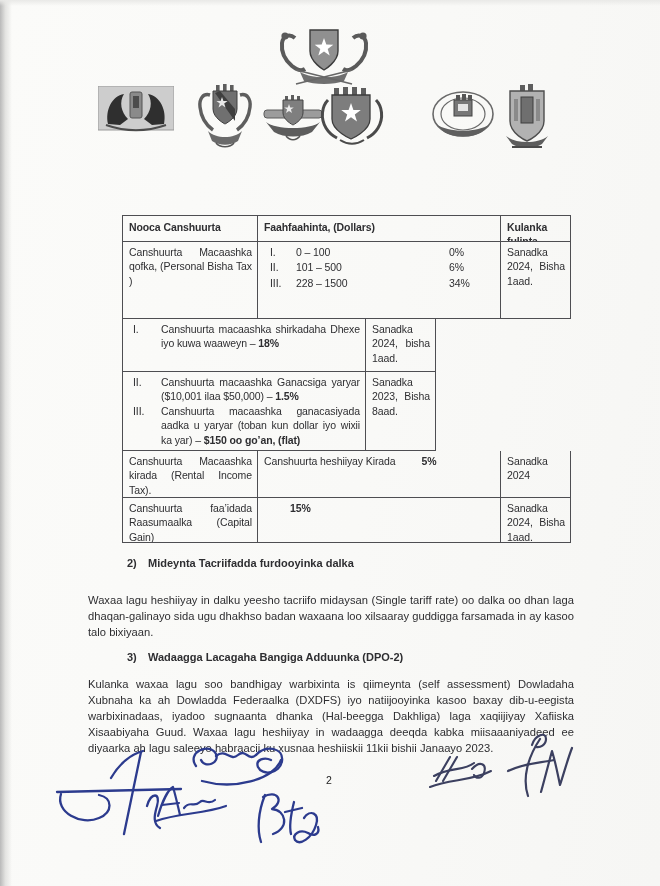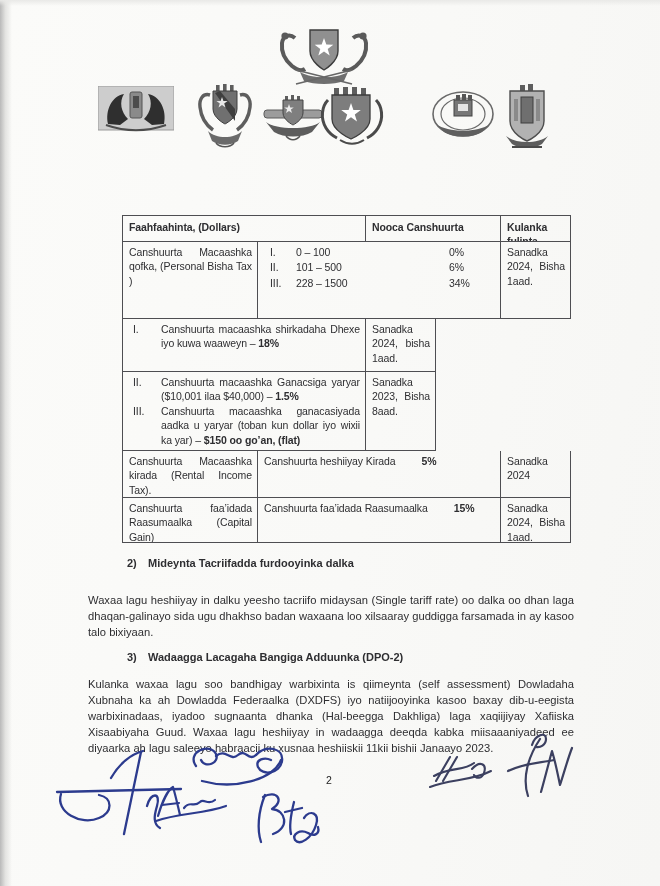--- a/index.html
+++ b/index.html
@@ -157,22 +157,22 @@
       <rect x="18" y="15" width="4" height="22" fill="#8a8a8a"></rect>
       <rect x="40" y="15" width="4" height="22" fill="#8a8a8a"></rect>
       <path d="M10,52 C20,60 42,60 52,52 L46,60 C38,65 24,65 16,60 Z" fill="#5d5d5d"></path>
       <path d="M16,63 h30" stroke="#4a4a4a" stroke-width="2"></path>
     </svg>
   </div>
 
   <div class="tbl">
 
     <div class="tr head" style="height:26px">
+      <div class="c c1">Nooca Canshuurta</div>
       <div class="c c2">Faahfaahinta, (Dollars)</div>
-      <div class="c c1">Nooca Canshuurta</div>
       <div class="c c3">Kulanka fulinta</div>
     </div>
 
     <div class="tr" style="height:77px">
       <div class="c c1">Canshuurta Macaashka qofka, (Personal Bisha Tax )</div>
       <div class="c c2">
         <div class="itemrow">
           <span class="num">I.</span>
           <span class="txt">0 – 100</span>
           <span class="rate">0%</span>
@@ -199,21 +199,21 @@
               <span class="num">I.</span>
               <span class="txt"><span>Canshuurta macaashka shirkadaha Dhexe iyo kuwa waaweyn – </span><span class="b">18%</span></span>
             </div>
           </div>
           <div class="c c3" style="height:53px">Sanadka 2024, bisha 1aad.</div>
         </div>
         <div class="subrow" style="height:79px">
           <div class="c c2" style="height:79px">
             <div class="para-item">
               <span class="num">II.</span>
-              <span class="txt"><span>Canshuurta macaashka Ganacsiga yaryar ($10,001 ilaa $40,000) – </span><span class="b">1.5%</span></span>
+              <span class="txt"><span>Canshuurta macaashka Ganacsiga yaryar ($10,001 ilaa $50,000) – </span><span class="b">1.5%</span></span>
             </div>
             <div class="para-item">
               <span class="num">III.</span>
               <span class="txt"><span>Canshuurta macaashka ganacasiyada aadka u yaryar (toban kun dollar iyo wixii ka yar) – </span><span class="b">$150 oo go’an, (flat)</span></span>
             </div>
           </div>
           <div class="c c3" style="height:79px">Sanadka 2023, Bisha 8aad.</div>
         </div>
       </div>
     </div>
@@ -226,21 +226,20 @@
           <span class="rate">5%</span>
         </div>
       </div>
       <div class="c c3">Sanadka 2024</div>
     </div>
 
     <div class="tr" style="height:45px">
       <div class="c c1">Canshuurta faa’idada Raasumaalka (Capital Gain)</div>
       <div class="c c2">
         <div class="inline-rate">
-          <span class="txt">Canshuurta faa’idada Raasumaalka</span>
           <span class="rate">15%</span>
         </div>
       </div>
       <div class="c c3">Sanadka 2024, Bisha 1aad.</div>
     </div>
   </div>
 
   <div class="sec-head" style="top:557px;">
     <span class="no">2)</span>
     <span>Mideynta Tacriifadda furdooyinka dalka</span>

